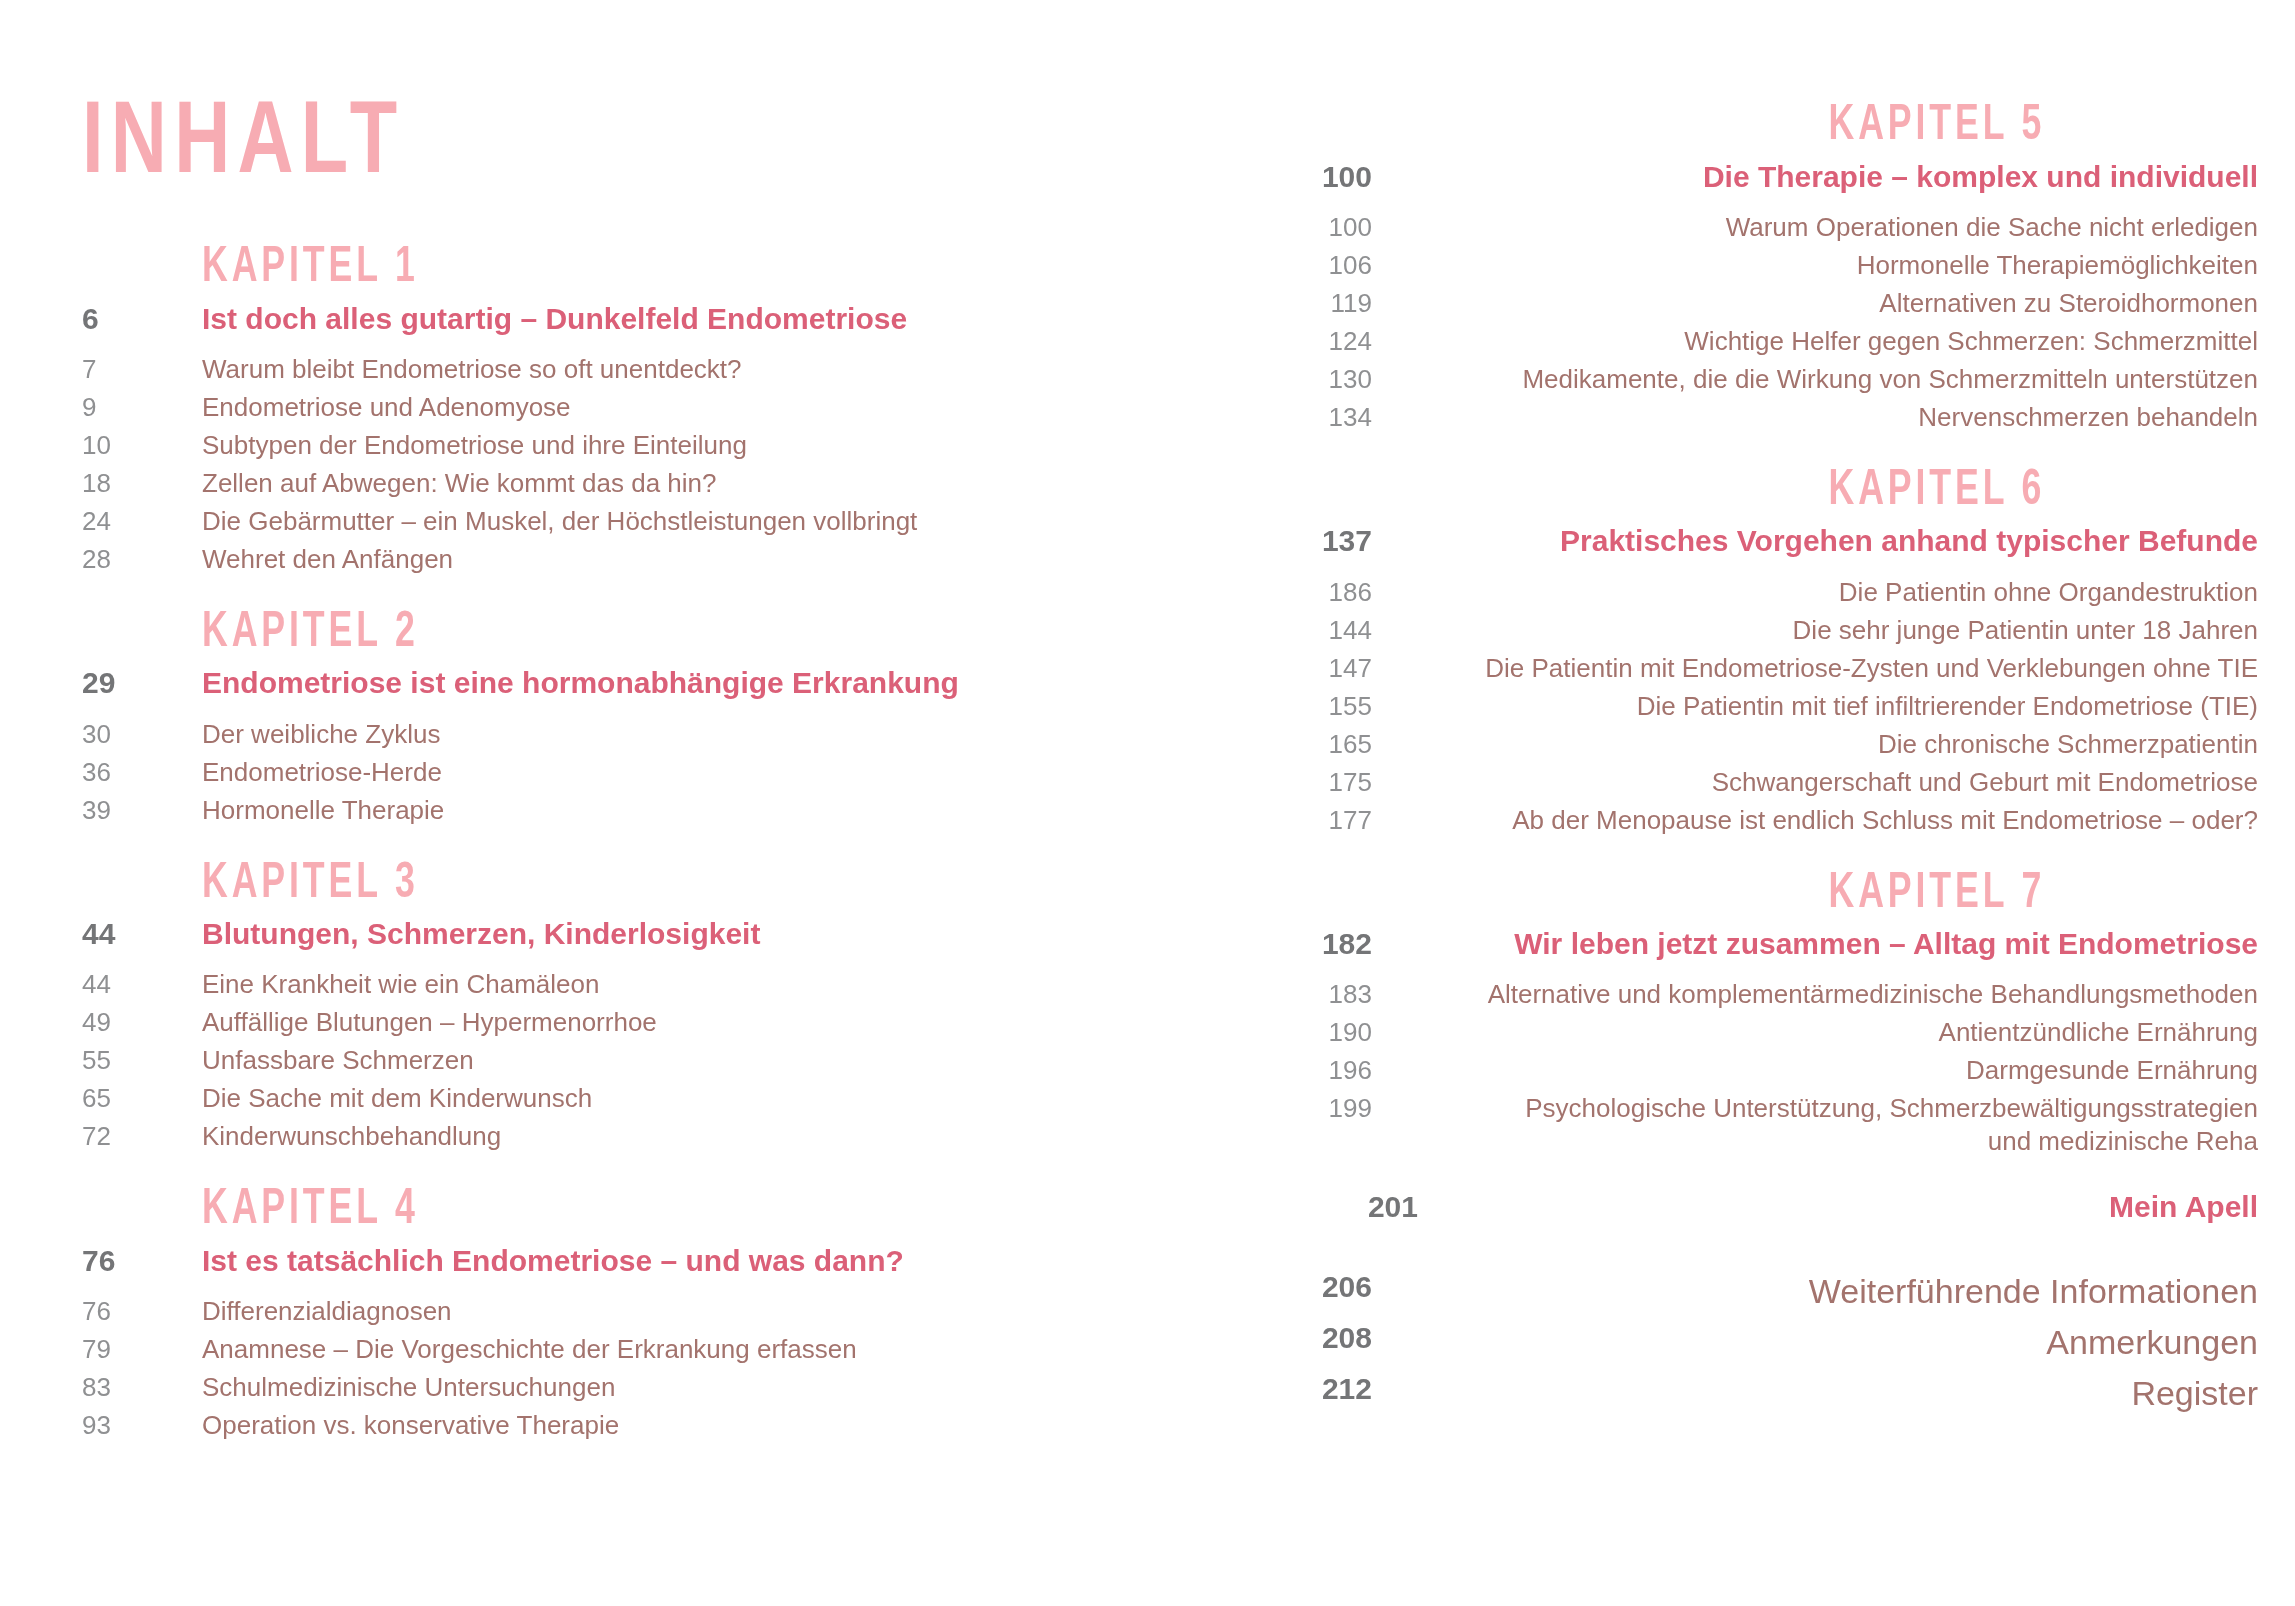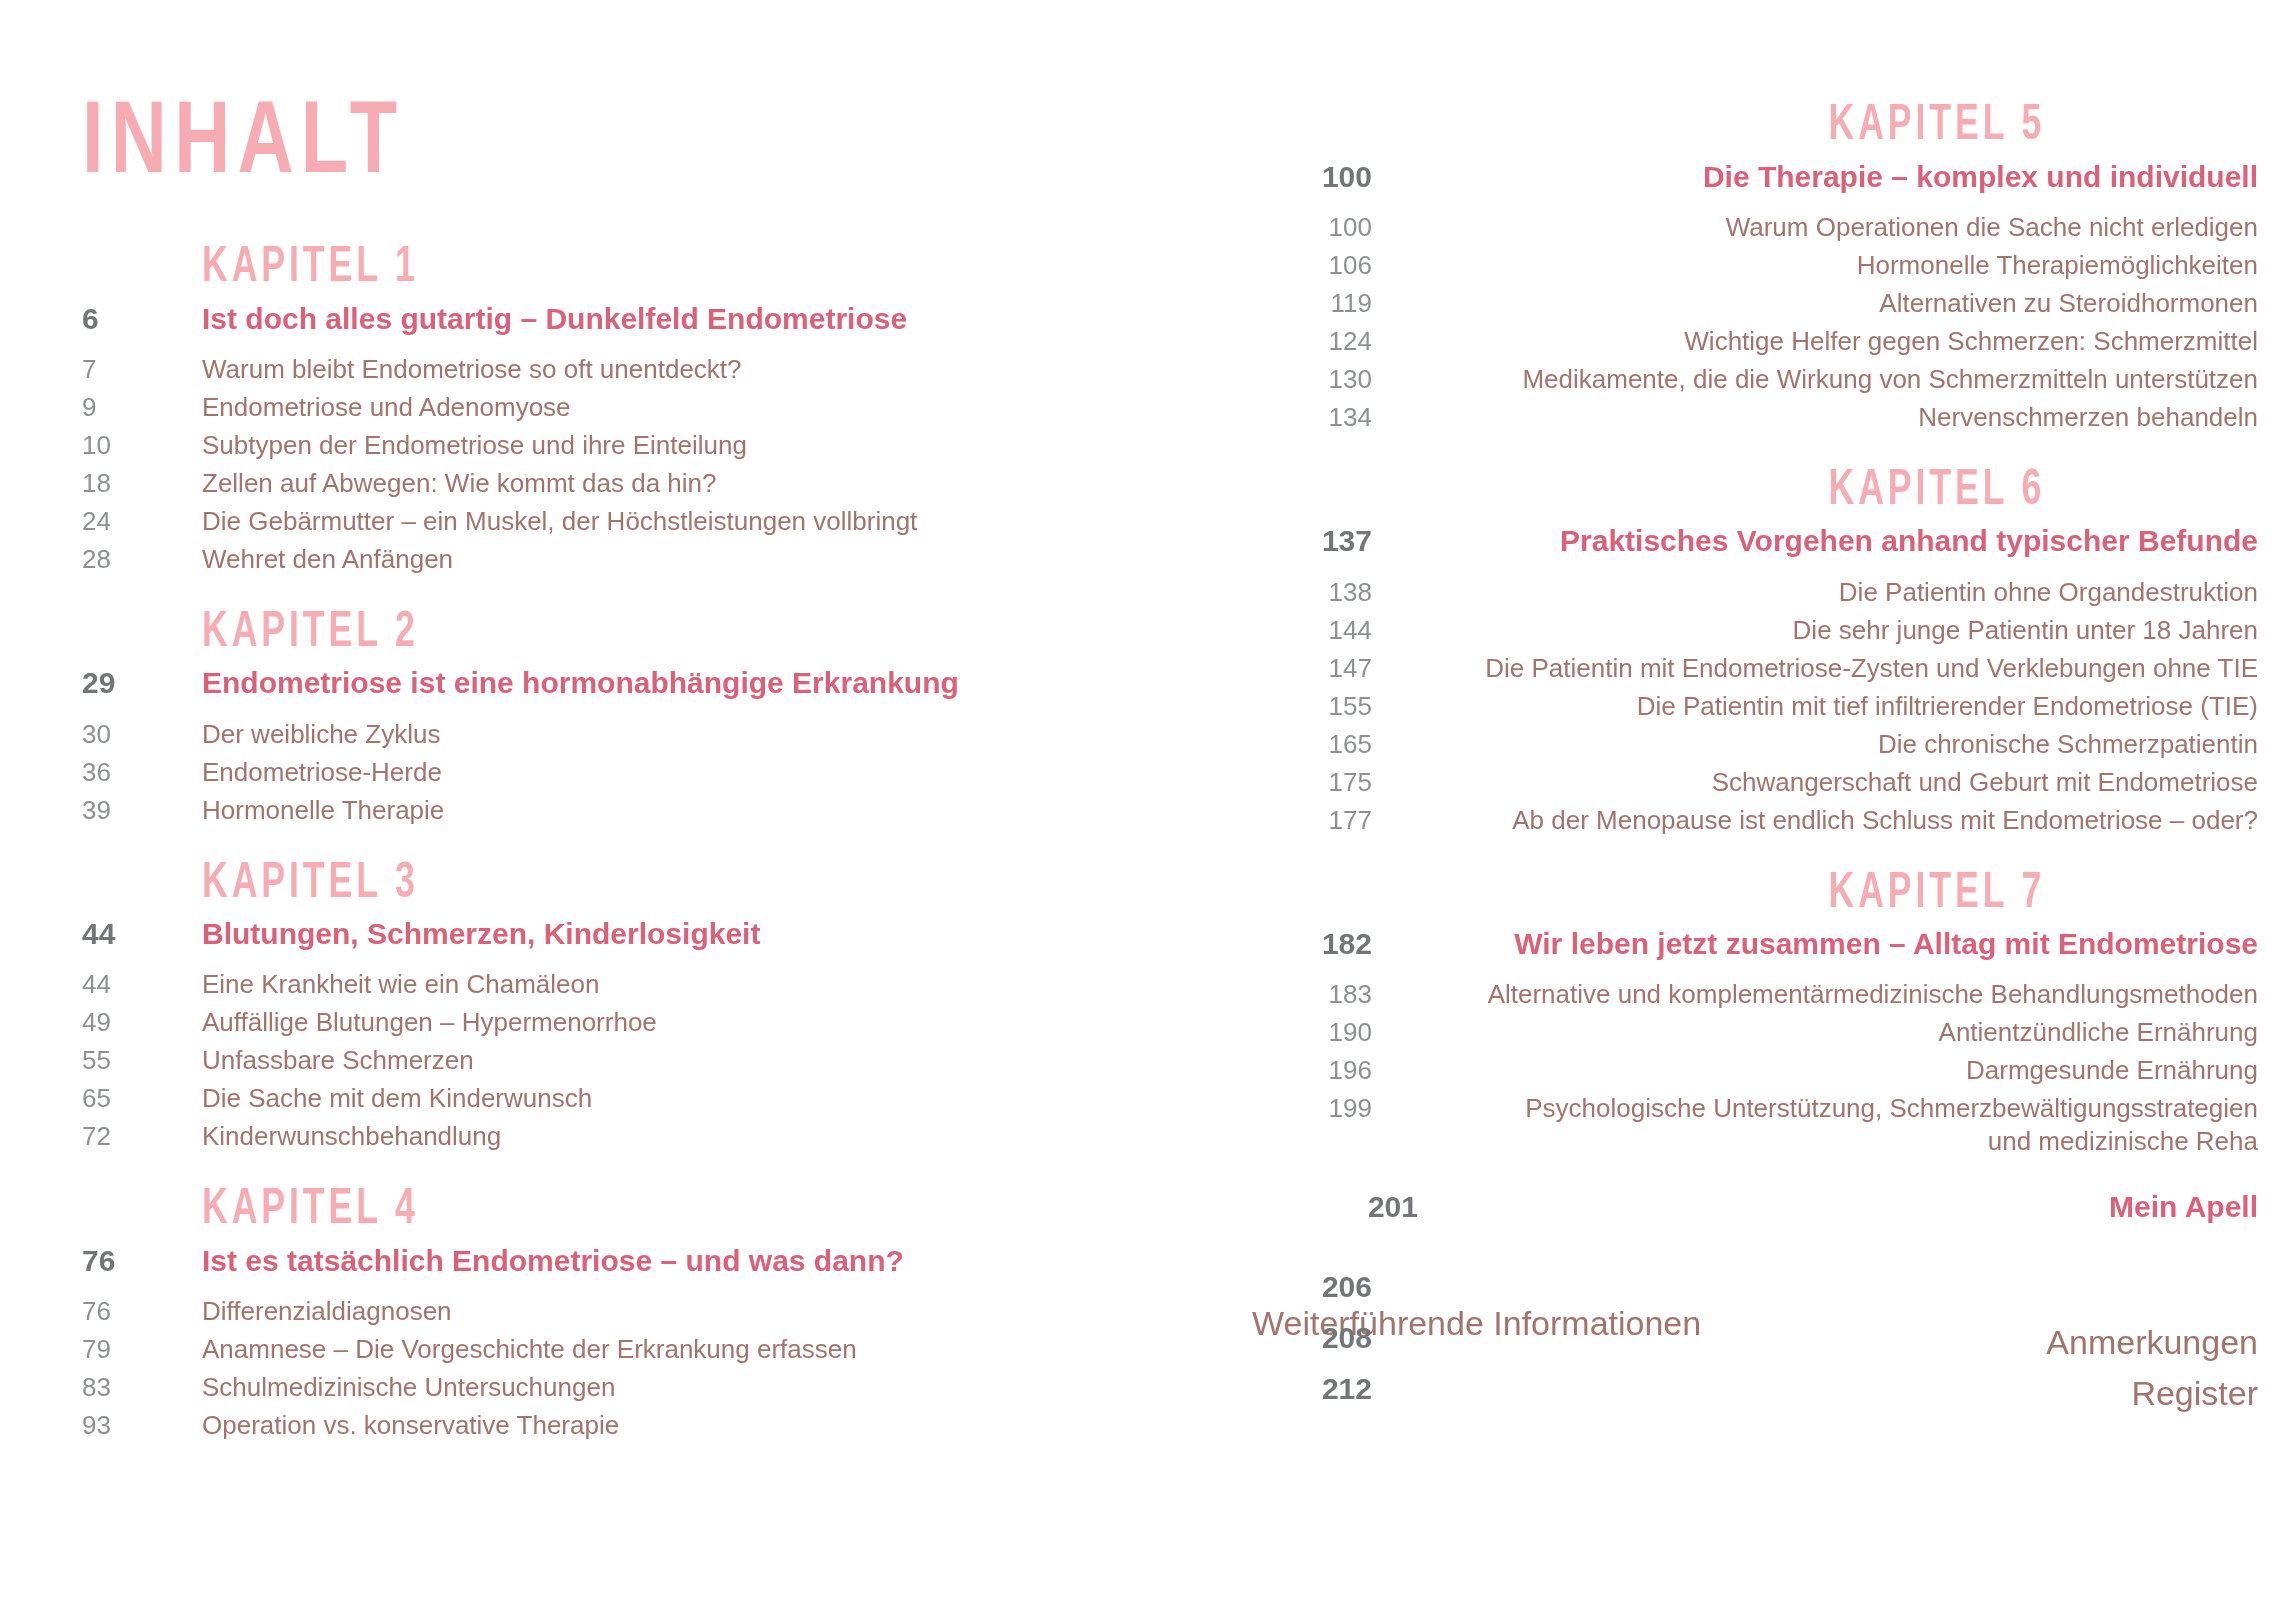--- a/index.html
+++ b/index.html
@@ -60,21 +60,21 @@
 
   
   .entries { margin-top: 1.1px; }
   .sub-row { min-height: 38px; font-size: 26px; line-height: 33px; font-weight: 400; }
   .sub-row .num { color: var(--num-gray); }
   .sub-row .txt { color: var(--entry-brown); }
 
   
   .extra-title { margin-top: 33px; margin-left: 46px; }
   .end-row { height: 51px; font-size: 30px; line-height: 32px; }
-  .end-row.first { margin-top: 31px; flex-direction: column; }
+  .end-row.first { margin-top: 31px; }
   .end-row .num { color: var(--chapter-num-gray); font-weight: 700; }
   .end-row .txt { color: var(--entry-brown); font-weight: 400; font-size: 34px; padding-top: 3.4px; }
 </style>
 </head>
 <body>
 
 <div class="page">
   <div class="col col-left" id="col-left">
     <h1 class="inhalt">INHALT</h1>
   <div class="kapitel first">KAPITEL 1</div>
@@ -258,21 +258,21 @@
           </div>
         </div>
       </div>
       <div class="kapitel">KAPITEL 6</div>
       <div class="row title-row">
         <span class="num">137</span>
         <span class="txt">Praktisches Vorgehen anhand typischer Befunde</span>
       </div>
       <div class="entries">
         <div class="row sub-row">
-          <span class="num">138</span>
+          <span class="num">186</span>
           <div class="txt">
             <div>Die Patientin ohne Organdestruktion</div>
           </div>
         </div>
         <div class="row sub-row">
           <span class="num">144</span>
           <div class="txt">
             <div>Die sehr junge Patientin unter 18 Jahren</div>
           </div>
         </div>

